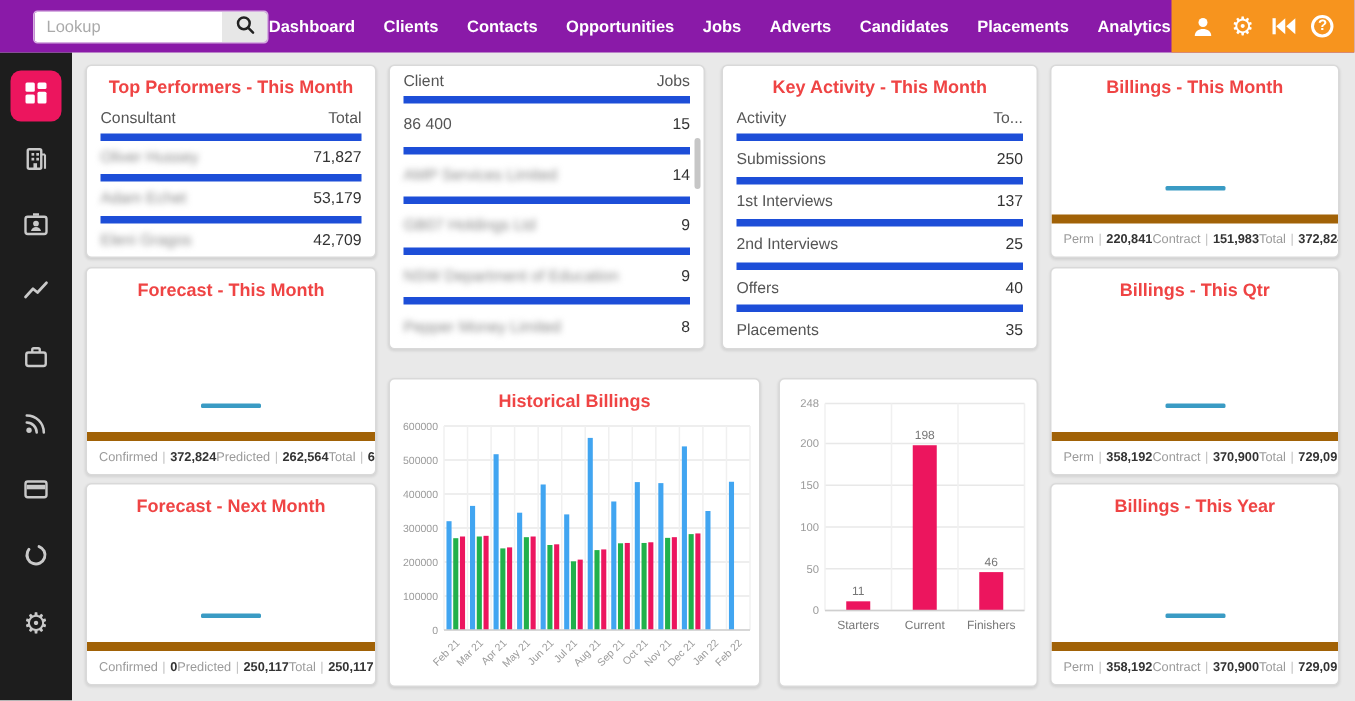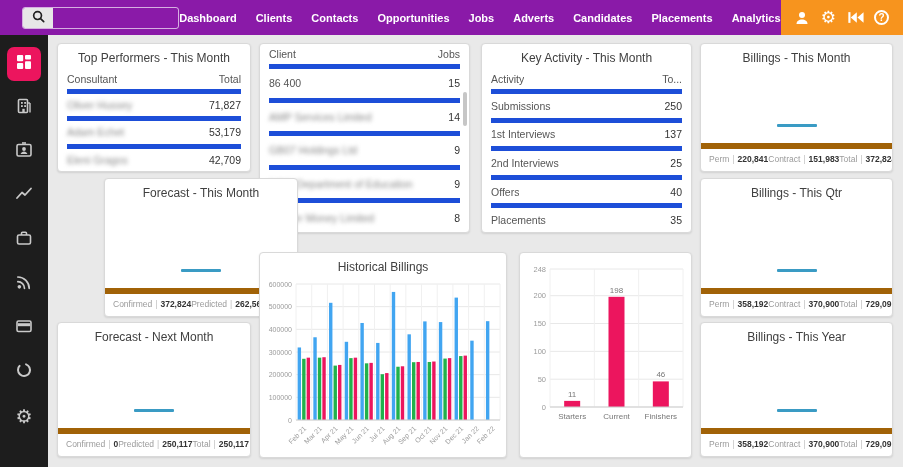--- a/index.html
+++ b/index.html
@@ -34,21 +34,21 @@
     padding-top:12px; gap:10px; z-index:4; }
   .side-item { width:34px; height:34px; display:flex; align-items:center;
     justify-content:center; border-radius:7px; cursor:pointer; }
   .side-item.active { background:#EC155E; }
   .side-gear { color:#C9C9C9; font-size:19px; line-height:1; }
 
   
   .card { position:absolute; background:#fff; border:1px solid #D9D9D9;
     border-radius:4px; box-shadow:0 1px 2px rgba(0,0,0,.10);
     display:flex; flex-direction:column; overflow:hidden; }
-  .card-title { text-align:center; font-size:12px; font-weight:400; color:#404040;
+  .card-title { text-align:center; font-size:12px; font-weight:700; color:#ef4444;
     padding:7px 4px 4px; flex:0 0 auto; }
 
   
   .tbl { flex:1; display:flex; flex-direction:column; padding:0 9px; }
   .trow { display:flex; align-items:center; justify-content:space-between;
     border-top:5px solid #1d4ed8; flex:1; min-height:0; }
   .trow.thead { border-top:none; flex:0 0 20px;text-align:center; }
   .tname { font-size:10.5px; color:#555; overflow:hidden; white-space:nowrap; }
   .tval  { font-size:10.5px; color:#333; }
   .thead .tname,.thead .tval { color:#555; }
@@ -72,20 +72,21 @@
   .mini-scroll { position:absolute; right:2px; top:48px; width:4px; height:135px; }
   .mini-thumb { width:4px; height:34px; background:#C6C6C6; border-radius:2px; }
 </style>
 </head>
 <body>
 
 <div class="page">
 
   <div class="topbar">
     <div class="search-group">
+      <input type="text" placeholder="Lookup" style="">
       <button class="search-btn">
         <span>
           <svg width="13" height="13" viewBox="0 0 14 14">
               <circle cx="6" cy="6" r="4.2" fill="none" stroke="#222" stroke-width="1.8"></circle>
               <line x1="9.2" y1="9.2" x2="12.6" y2="12.6" stroke="#222" stroke-width="1.8" stroke-linecap="round"></line>
             </svg>
         </span>
       </button>
     </div>
     <div class="nav">
@@ -300,21 +301,21 @@
           <span class="fv">151,983</span>
         </span>
       <span class="fgroup">
           <span class="fl">Total</span>
           <span class="fp">|</span>
           <span class="fv">372,824</span>
         </span>
     </div>
   </div>
 
-  <div class="card" style="left:57px; top:178px; width:194px; height:139px;margin-left:47px;">
+  <div class="card" style="left:57px; top:178px; width:194px; height:139px;">
     <div class="card-title">Forecast - This Month</div>
     <div class="spark-zone">
         <div class="spark-line"></div>
       </div>
     <div class="foot">
       <span class="fgroup">
           <span class="fl">Confirmed</span>
           <span class="fp">|</span>
           <span class="fv">372,824</span>
         </span>

